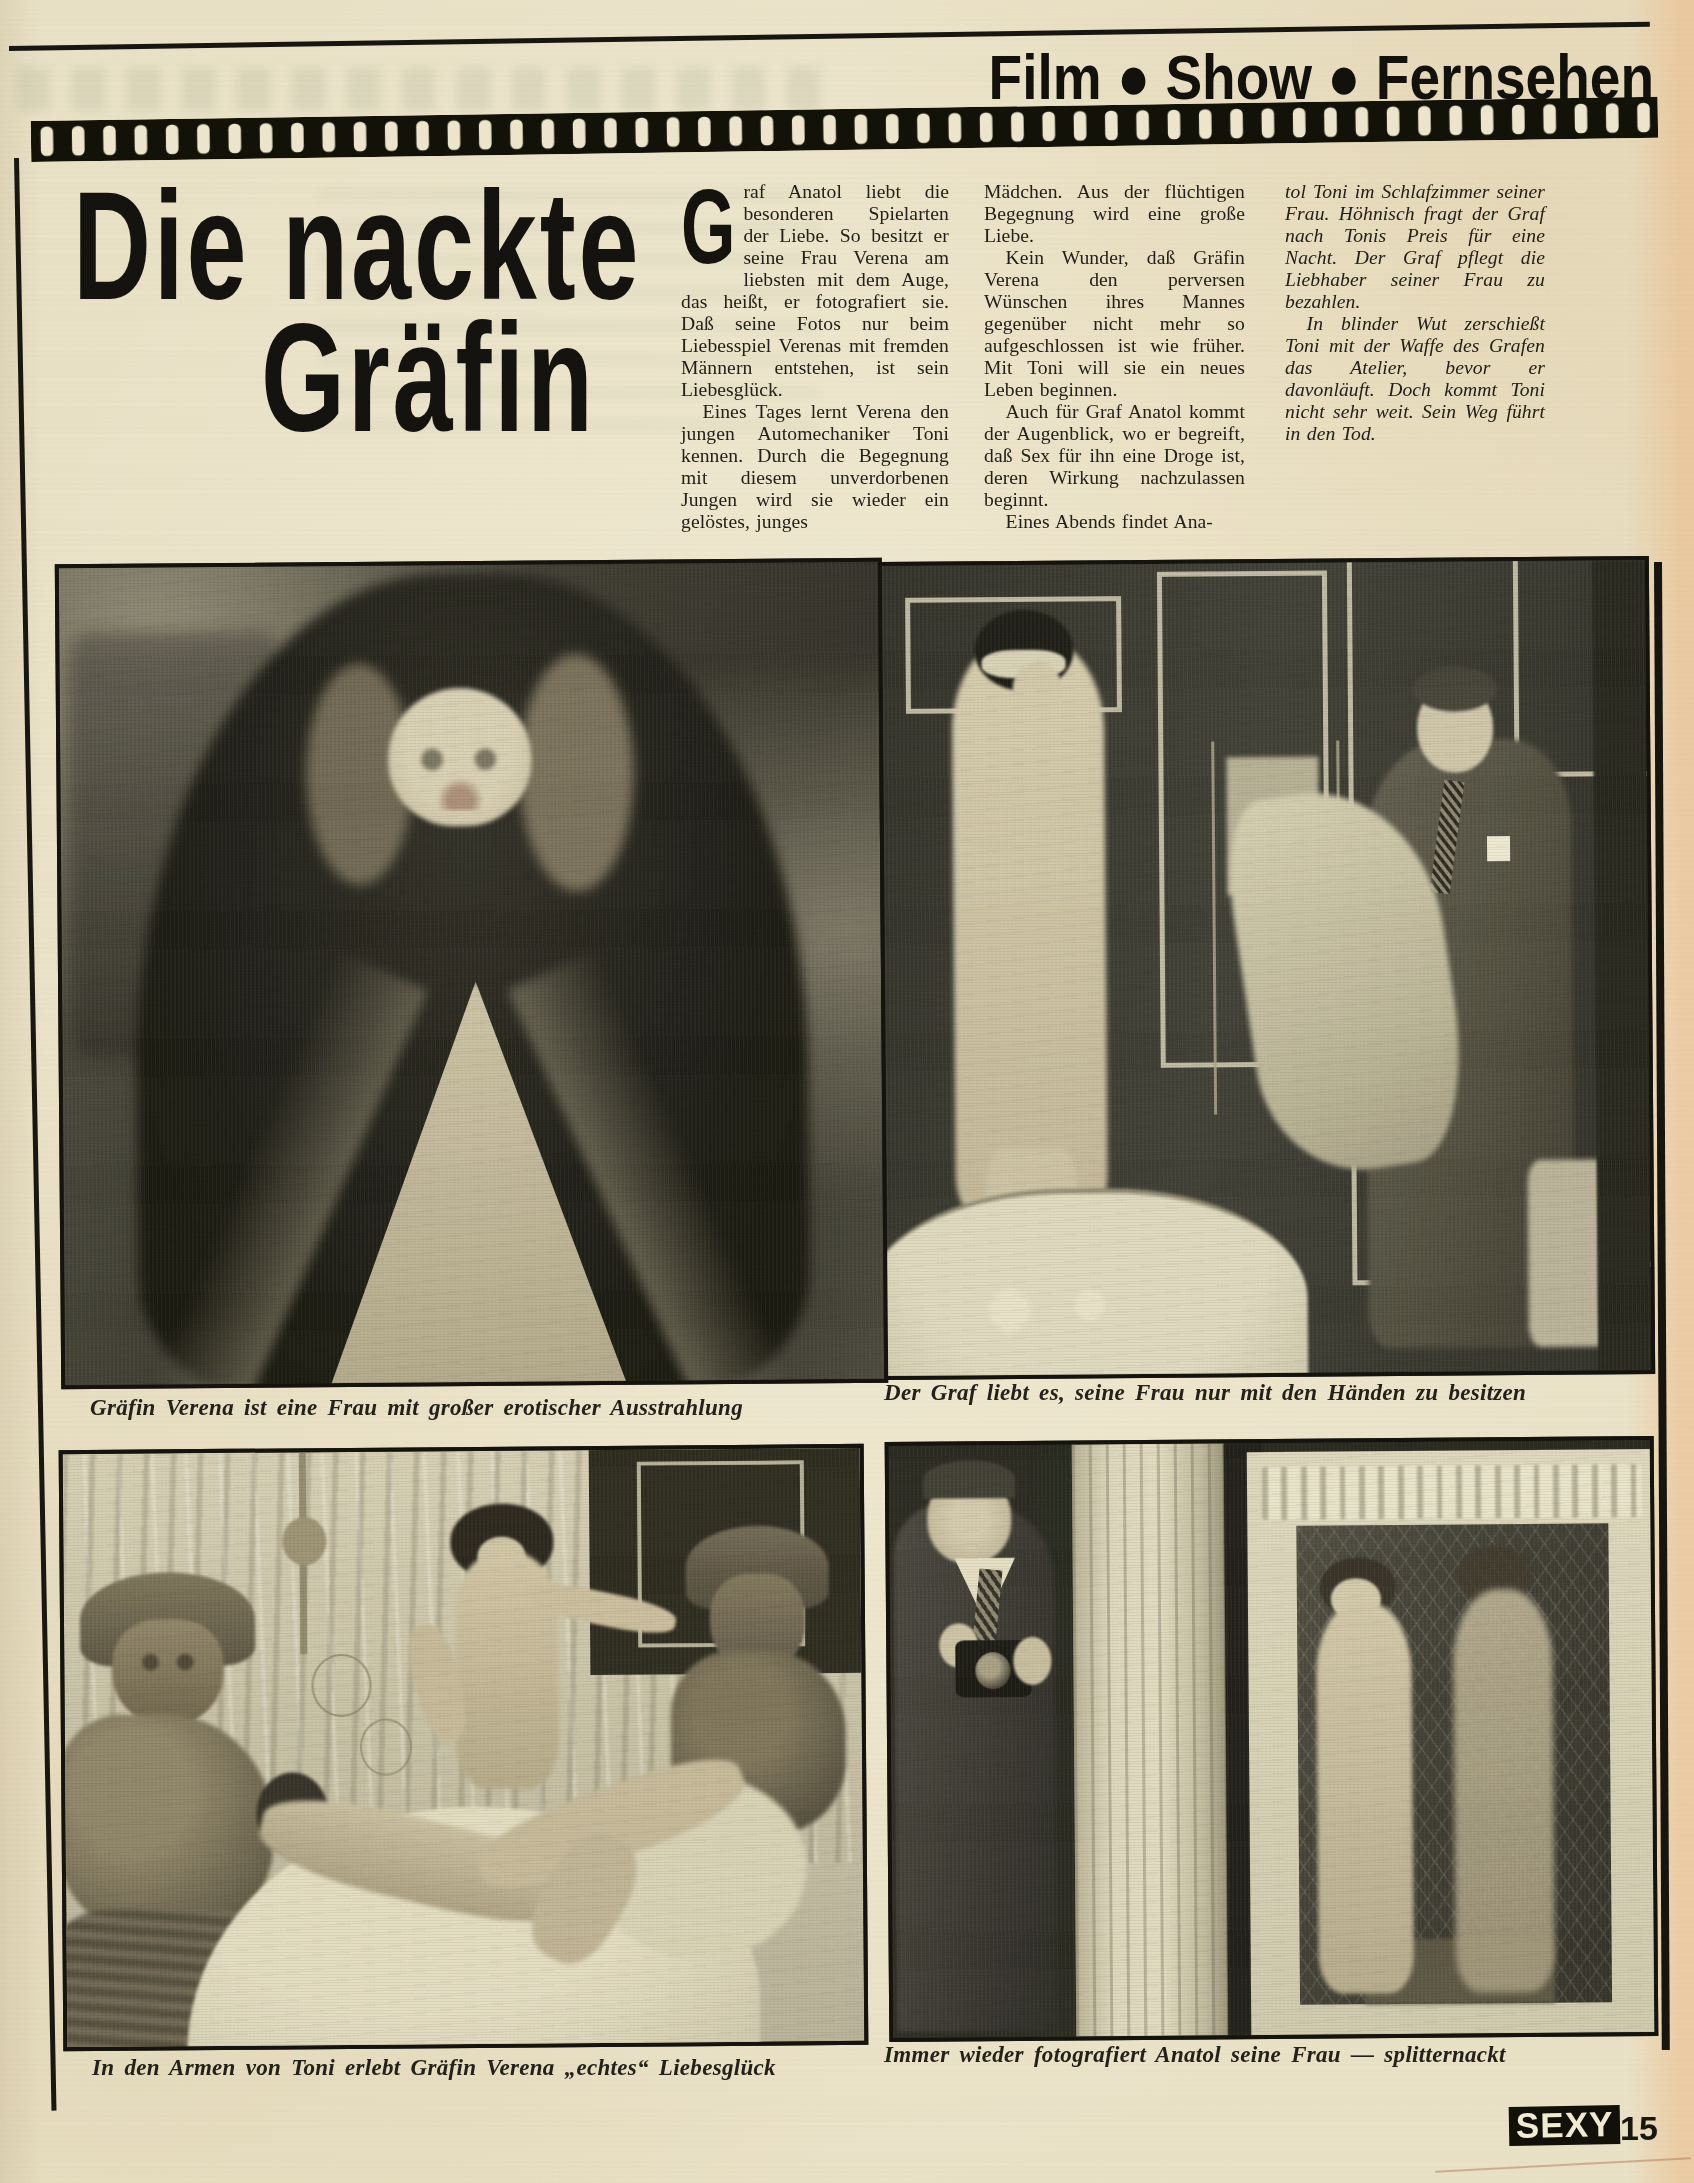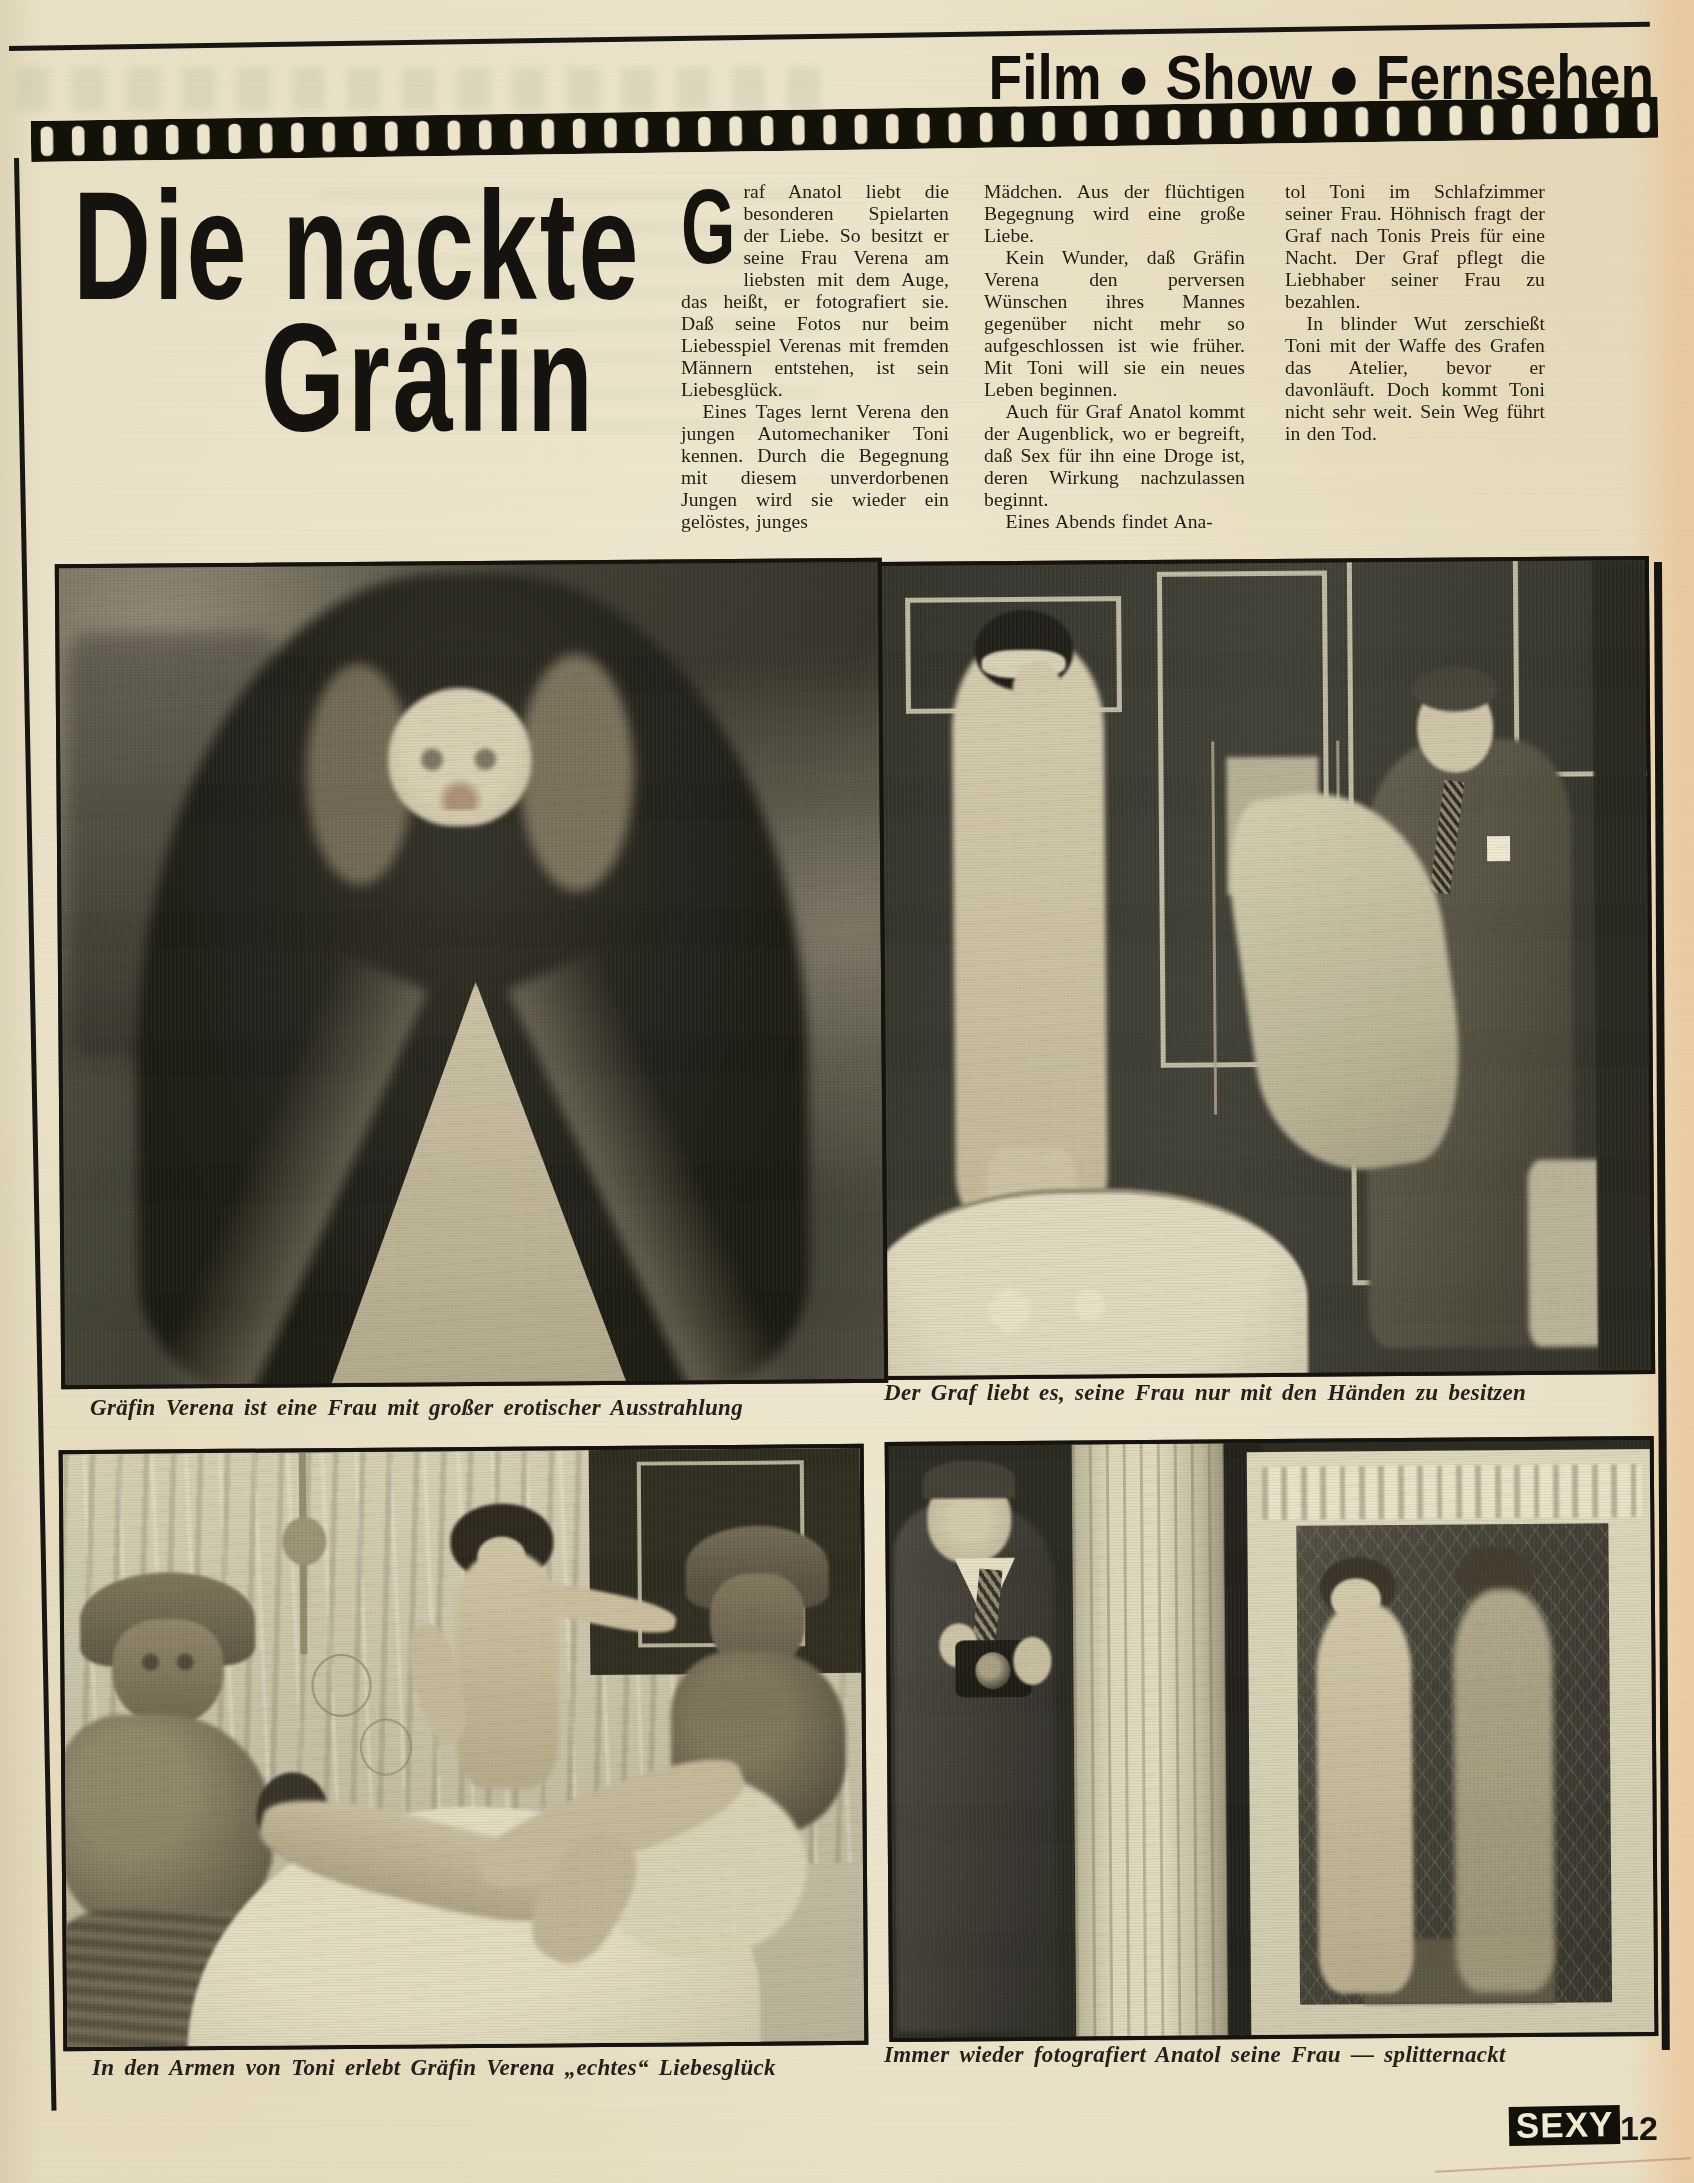--- a/index.html
+++ b/index.html
@@ -44,21 +44,21 @@
   .headline span{display:block;}
   .headline .l2{margin-left:188px;}
 
   
   .col{position:absolute;top:181px;text-align:justify;font-size:19.6px;line-height:22px;
     letter-spacing:0.1px;word-spacing:1.4px;color:#22201a;}
   .col p{margin:0;}
   .col p.ind{text-indent:21.6px;}
   .col1{left:681px;width:268px;}
   .col2{left:984px;width:261px;}
-  .col3{left:1285px;width:260px;}
+  .col3{left:1285px;width:260px;font-style:italic;}
   .dropcap{display:block;float:left;width:59px;height:85px;margin:2.8px 3.4px 1.1px 0;color:#14130e;
     font-family:"Liberation Sans",sans-serif;font-weight:700;font-size:106px;line-height:85px;
     transform:scaleX(.66);transform-origin:0 50%;}
 
   
   .photo{position:absolute;box-sizing:border-box;border:4.6px solid #14130e;overflow:hidden;
     background:#34332a;transform:rotate(-0.45deg);}
   .photo::after{content:"";position:absolute;inset:0;pointer-events:none;
     background:
       repeating-linear-gradient(0deg, rgba(0,0,0,.05) 0 1.1px, transparent 1.1px 2.8px),
@@ -391,17 +391,17 @@
     <div class="ph p4-rhair"></div>
     <div class="ph p4-refl"></div>
   </div>
 
   <div class="caption cap1">Gräfin Verena ist eine Frau mit großer erotischer Ausstrahlung</div>
   <div class="caption cap2">Der Graf liebt es, seine Frau nur mit den Händen zu besitzen</div>
   <div class="caption cap3">In den Armen von Toni erlebt Gräfin Verena „echtes“ Liebesglück</div>
   <div class="caption cap4">Immer wieder fotografiert Anatol seine Frau — splitternackt</div>
 
   <div class="brand">SEXY</div>
-  <div class="pagenum">12</div>
+  <div class="pagenum">15</div>
   <div class="crease"></div>
 
 </div>
 
 
 </body></html>

